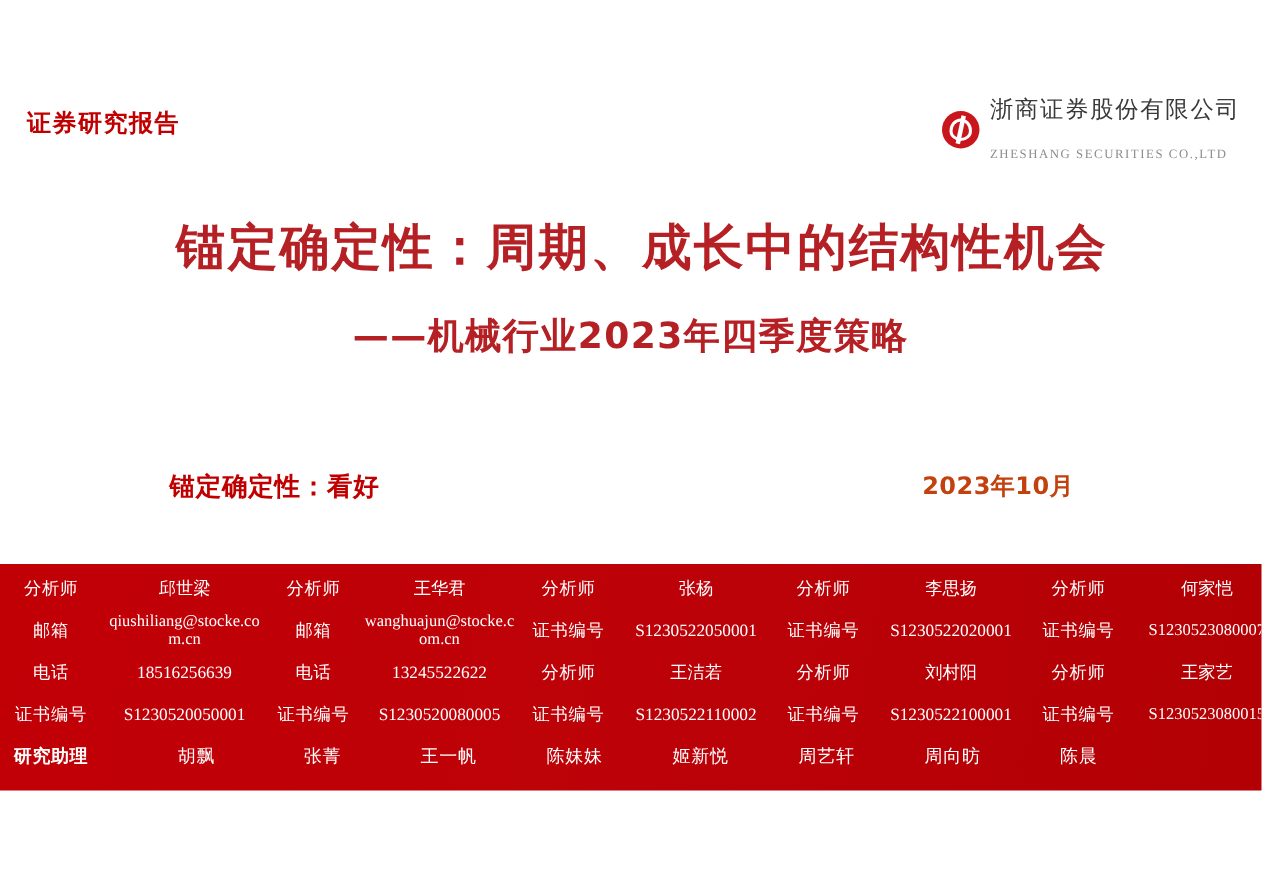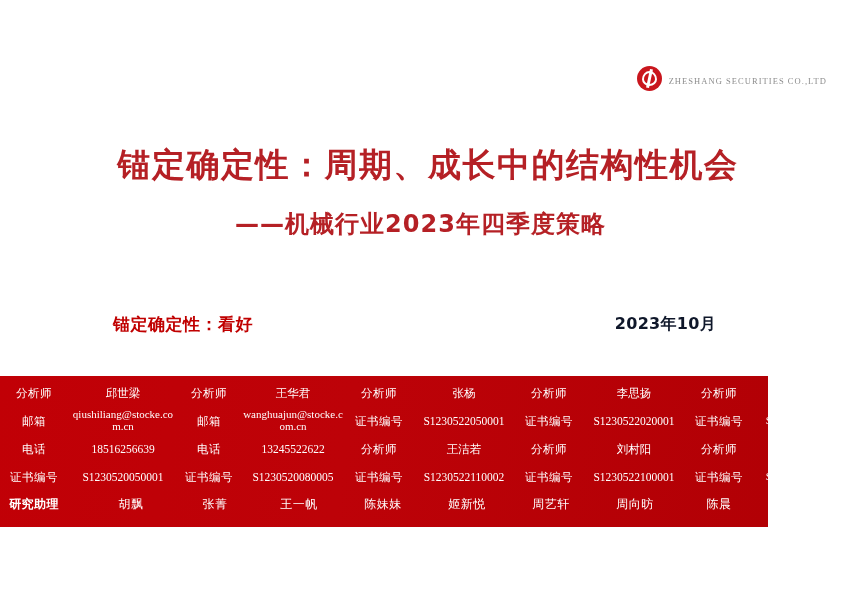--- a/index.html
+++ b/index.html
@@ -76,21 +76,21 @@
     font-size: 15.5px;
     color: #3a3a3a;
     letter-spacing: 1.2px;
     font-family: "DejaVu Sans", "Liberation Sans", sans-serif;
     white-space: nowrap;
   }
   .brand-en {
     font-size: 8.5px;
     color: #8d8d8d;
     letter-spacing: 1.05px;
-    margin-top: 6px;
+    margin-top: 16px;
     font-family: "Liberation Serif", serif;
     white-space: nowrap;
   }
 
   
   .title-main {
     position: absolute;
     left: 15px;
     right: 0;
     top: 143px;
@@ -124,31 +124,31 @@
     color: #c00000;
     letter-spacing: 0.5px;
     font-family: "DejaVu Sans", "Liberation Sans", sans-serif;
   }
   .report-date {
     position: absolute;
     right: 125px;
     top: 314px;
     font-size: 16px;
     font-weight: bold;
-    color: #0f172a;
+    color: #c2410c;
     letter-spacing: 0.3px;
     font-family: "DejaVu Sans", "Liberation Sans", sans-serif;
   }
 
   
   .analyst-band {
     position: absolute;
     left: 0;
     top: 376px;
-    width: 768px;
+    width: 841px;
     height: 151px;
     background: #bd0208;
     background: linear-gradient(100deg, #c10006 0%, #bd0208 45%, #b20005 100%);
     color: #ffffff;
     overflow: hidden;
   }
 
   table.analyst-table {
     width: 841px;
     border-collapse: collapse;
@@ -215,24 +215,26 @@
     font-family: "Liberation Serif", serif;
     letter-spacing: 0.5px;
   }
   .assistant-names > span.spacer { flex: 0.95 1 0; }
 </style>
 </head>
 <body>
 
 <div class="page">
 
+  <div class="report-kicker">证券研究报告</div>
 
   <div class="brand">
     <div class="brand-mark"></div>
     <div class="brand-text">
+      <div class="brand-cn">浙商证券股份有限公司</div>
       <div class="brand-en">ZHESHANG SECURITIES CO.,LTD</div>
     </div>
   </div>
 
   <div class="title-main">锚定确定性：周期、成长中的结构性机会</div>
 
   <div class="title-sub">——机械行业2023年四季度策略</div>
 
   <div class="rating">锚定确定性：看好</div>
 

